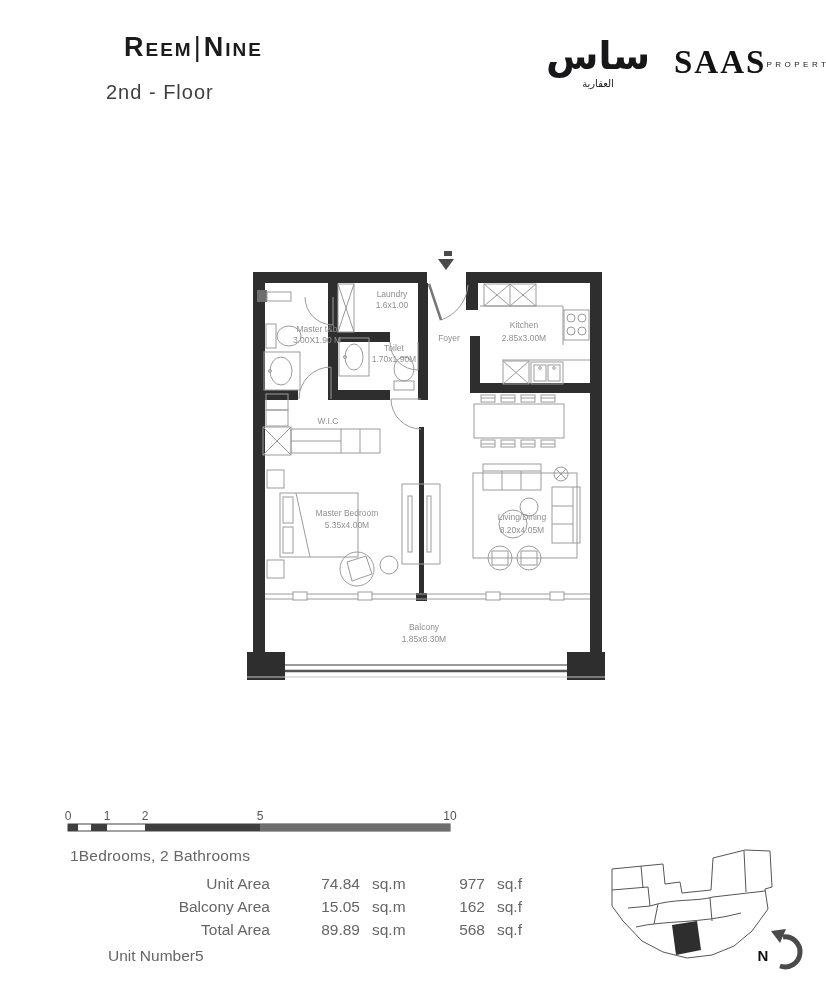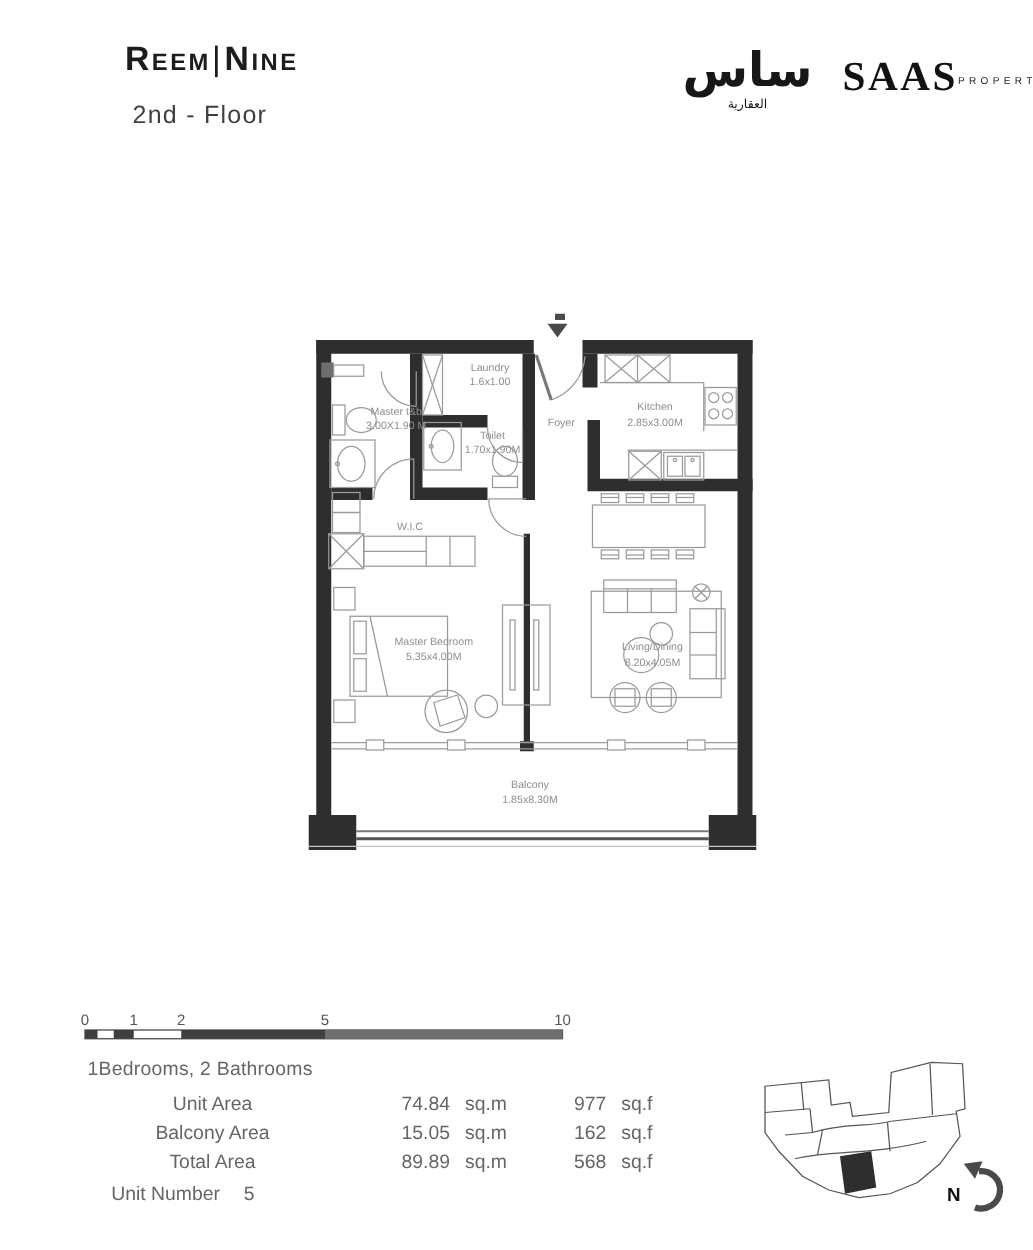--- a/index.html
+++ b/index.html
@@ -1,20 +1,20 @@
 <!DOCTYPE html>
 <html><head>
 <meta charset="utf-8">
 <style>
   html,body{margin:0;padding:0;background:#ffffff;}
   .page{position:relative;width:826px;height:1000px;background:#fff;overflow:hidden;
         font-family:"Liberation Sans",sans-serif;color:#1d1d1b;}
 
   
-  .brand{position:absolute;left:100px;top:32px;font-variant:small-caps;
+  .brand{position:absolute;left:124px;top:32px;font-variant:small-caps;
          font-size:27px;font-weight:600;letter-spacing:2px;color:#1c1c1c;}
   .brand .bar{font-weight:300;padding:0 1px;}
   .floor-label{position:absolute;left:106px;top:81px;font-size:20px;
                font-weight:400;letter-spacing:1px;color:#3f3f3f;}
 
   .logo{position:absolute;left:552px;top:26px;width:240px;height:72px;display:flex;
         align-items:center;justify-content:flex-end;gap:14px;}
   .logo-ar{display:flex;flex-direction:column;align-items:center;width:96px;}
   .logo-ar-main{font-family:"DejaVu Sans",sans-serif;font-size:38px;font-weight:700;
                 line-height:40px;color:#17171a;}
@@ -23,21 +23,21 @@
   .logo-en{display:flex;align-items:center;width:118px;}
   .logo-en-main{font-family:"Liberation Serif",serif;font-size:33px;font-weight:700;
                 letter-spacing:2px;line-height:34px;color:#121215;}
   .logo-en-sub{font-size:8px;letter-spacing:3.5px;color:#232327;margin-top:4px;}
 
   
   .info{position:absolute;left:70px;top:847px;width:470px;font-size:15.5px;color:#666;}
   .info .summary{margin-bottom:7px;letter-spacing:.2px;}
   .info .row{display:grid;grid-template-columns:200px 90px 75px 50px 45px;height:23px;
              align-items:center;}
-  .info .lab{text-align:center;}
+  .info .lab{text-align:right;}
   .info .v1,.info .v2{text-align:right;}
   .info .u1,.info .u2{text-align:left;padding-left:12px;}
   .info .unit-row{display:flex;margin-top:3px;height:23px;align-items:center;}
   .info .unit-row .lab{width:125px;}
 
   svg text{font-family:"Liberation Sans",sans-serif;}
   .room-name,.room-dim{font-size:8.5px;fill:#8f8f8f;}
   .tick{font-size:12px;fill:#555;}
   .north-n{font-size:15px;font-weight:bold;fill:#111;}
 </style>

